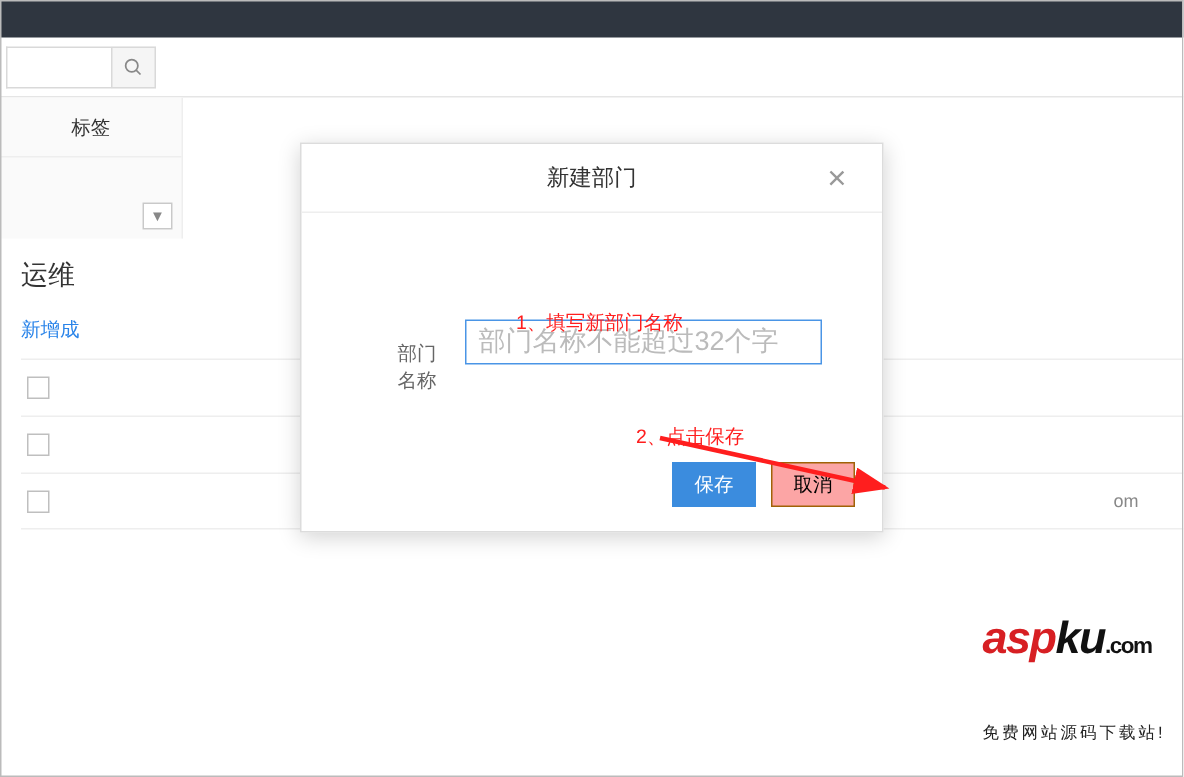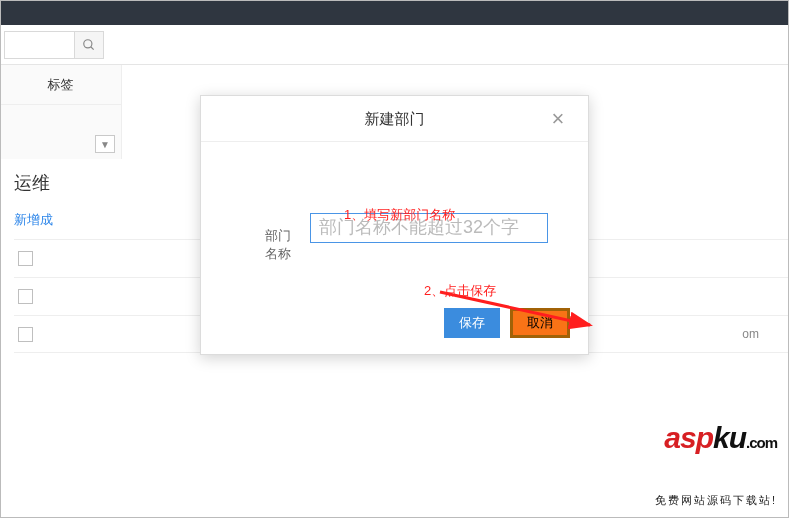--- a/index.html
+++ b/index.html
@@ -23,27 +23,27 @@
   .row-tail { margin-left: auto; margin-right: 30px; color: #888; font-size: 12px; }
   
   .modal { position: absolute; left: 200px; top: 95px; width: 389px; height: 260px; background: #fff; border: 1px solid #dcdcdc; box-shadow: 0 3px 14px rgba(0,0,0,0.18); }
   .modal-head { height: 46px; border-bottom: 1px solid #eee; position: relative; text-align: center; line-height: 46px; font-size: 15px; }
   .modal-close { position: absolute; right: 10px; top: 0; width: 40px; height: 46px; font-size: 22px; color: #999; cursor: pointer; display: flex; align-items: center; justify-content: center; }
   .modal-body { padding: 50px 40px 0 64px; display: flex; align-items: center; }
   .field-label { color: #666; margin-right: 14px; font-size: 13px; margin-top: 35px; }
   .field-input { width: 238px; height: 30px; border: 1px solid #4a95e6; padding: 0 8px; outline: none; font-size: 18px; }
   .field-input::placeholder { color: #bbb; }
   .modal-foot { position: absolute; right: 18px; bottom: 16px; display: flex; gap: 10px; }
-  .btn { height: 30px; padding: 0 14px; font-size: 13px; cursor: pointer; border: 3px solid #a16207; background: #f97316; }
+  .btn { height: 30px; padding: 0 14px; font-size: 13px; cursor: pointer; border: 1px solid #a16207; background: #fca5a5; }
   .btn-primary { background: #3b8cde; border: 1px solid #3b8cde; color: #fff; }
   
   .anno { position: absolute; color: #ff1e1e; font-size: 13px; font-weight: 500; pointer-events: none; }
   .arrow-box { position: absolute; pointer-events: none; }
   
-  .wm { position: absolute; right: 12px; bottom: 10px; text-align: right; }
+  .wm { position: absolute; right: 12px; bottom: 22px; text-align: left; }
   .wm-logo { font-family: Arial, sans-serif; font-weight: 900; font-style: italic; font-size: 30px; letter-spacing: -1px; }
   .wm-logo .r { color: #d71f23; }
   .wm-logo .b { color: #111; }
   .wm-logo .c { color: #111; font-size: 15px; font-style: normal; font-weight: bold; }
   .wm-sub { font-size: 11px; letter-spacing: 2px; color: #222; text-shadow: 0 0 2px #fff, 0 0 2px #fff; margin-top: 38px; }
   .frame { position: absolute; inset: 0; border: 1px solid #bbb; pointer-events: none; }
 </style>
 </head>
 <body>
 

